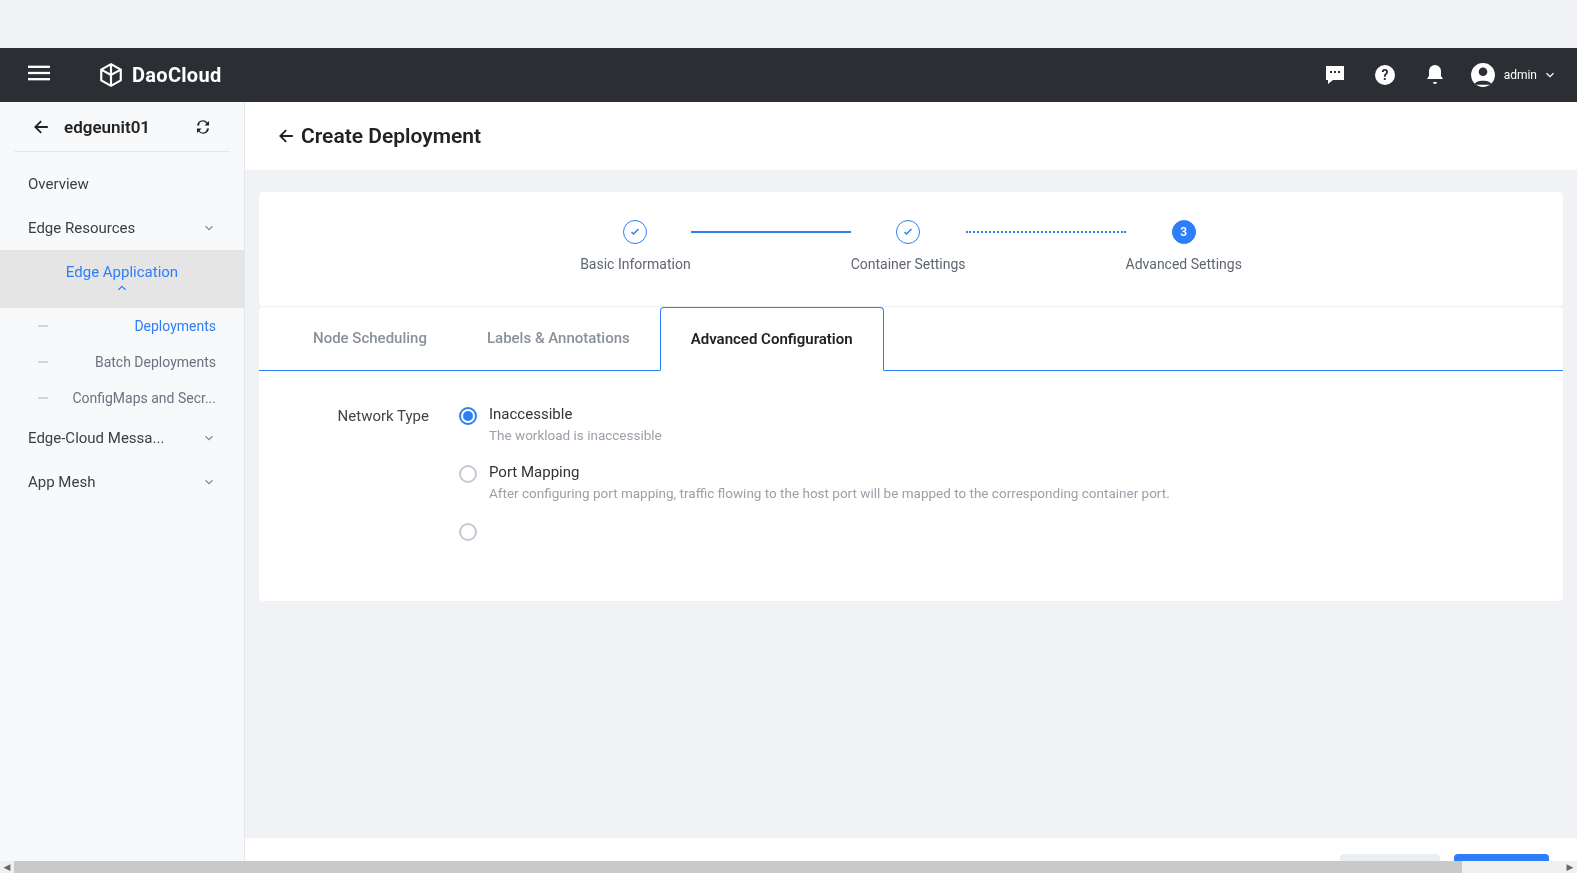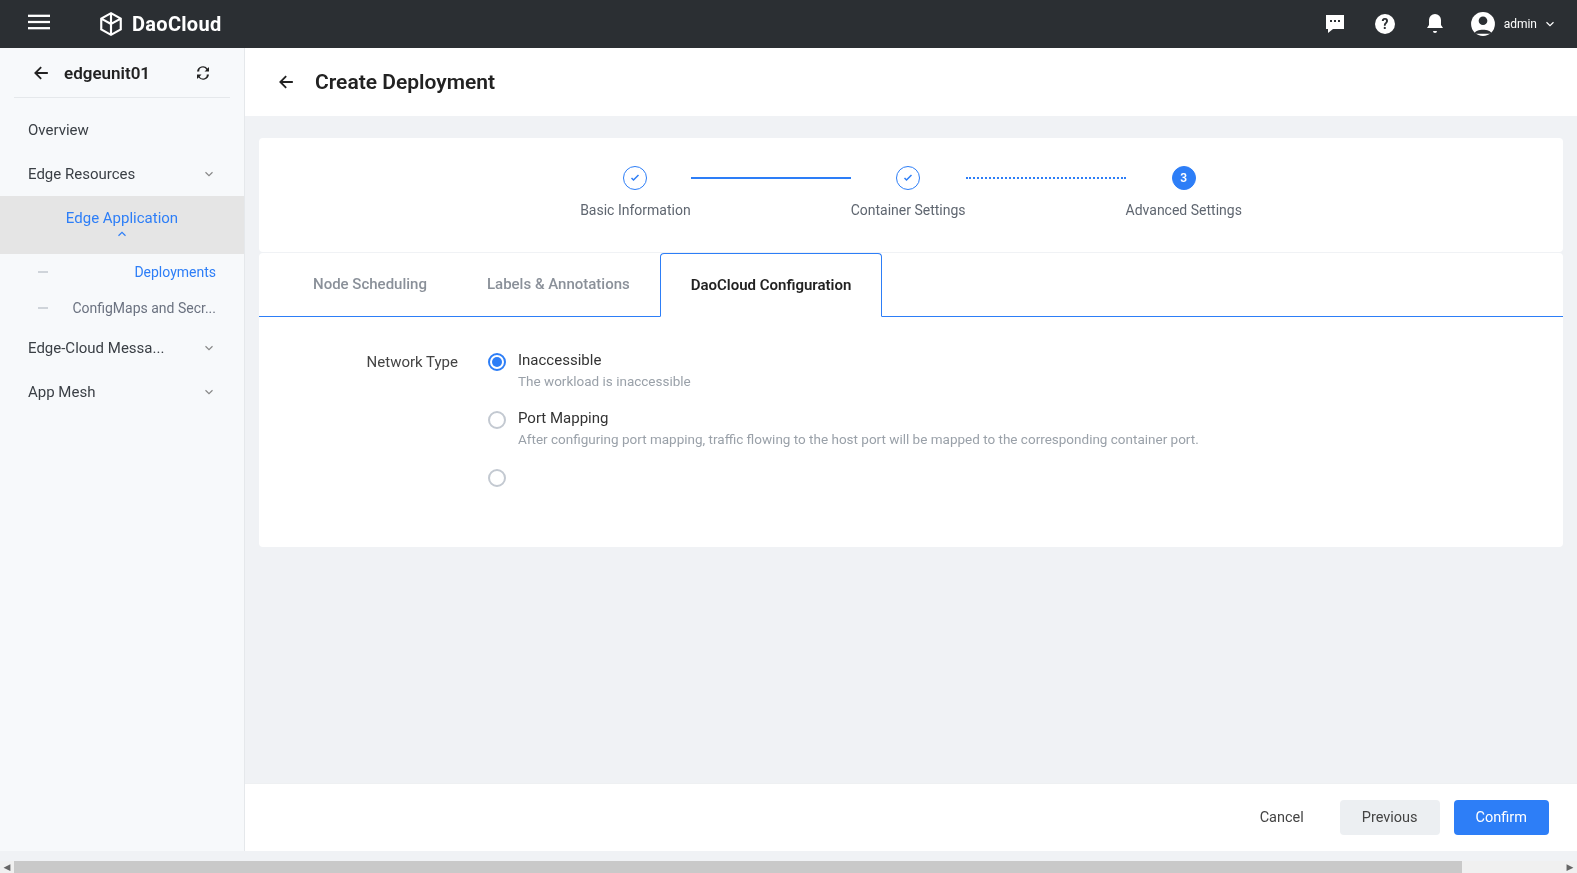--- a/index.html
+++ b/index.html
@@ -1,18 +1,18 @@
 <!DOCTYPE html>
 <html><head>
 <meta charset="utf-8">
 <style>
 * { margin: 0; padding: 0; box-sizing: border-box; font-family: -apple-system, BlinkMacSystemFont, "Segoe UI", Roboto, "Helvetica Neue", Arial, sans-serif; }
 body { background: #f0f2f5; overflow: hidden; }
 
-.top-bar { height: 48px; background: #2b2f33; display: flex; align-items: center; padding: 0 20px; color: #fff; }
+.top-bar { height: 54px; background: #2b2f33; display: flex; align-items: center; padding: 0 20px; color: #fff; margin-top: 48px; }
 .hamburger { cursor: pointer; padding: 8px; }
 .hamburger svg { width: 22px; height: 22px; fill: #fff; }
 .logo-wrap { display: flex; align-items: center; margin-left: 40px; font-size: 20px; font-weight: 700; letter-spacing: 0.3px;}
 .logo-wrap svg { width: 26px; height: 26px; margin-right: 8px; fill: #fff; }
 .top-spacer { flex: 1; }
 .top-icon { width: 24px; height: 24px; margin: 0 13px; fill: #fff; cursor: pointer; display:flex; align-items:center; justify-content:center;}
 .user-wrap { display: flex; align-items: center; margin-left: 10px; cursor: pointer; }
 .user-wrap span { margin: 0 6px 0 8px; font-size: 12px; }
 
 .body-wrap { display: flex; height: calc(100vh - 58px - 12px); }
@@ -25,40 +25,40 @@
 .nav { list-style:none; }
 .nav-item { padding: 13px 28px; font-size: 15px; color: #3a3f45; cursor:pointer; display:flex; align-items:center; justify-content:space-between;}
 .nav-item.sub { padding: 10px 28px 10px 38px; font-size: 14px; color:#6b7280; display:flex; align-items:center; gap:19px;}
 .nav-item.sub .dash{ width:10px; height:2px; background:#cfd4da; display:inline-block;}
 .nav-item.active { color: #2d7ef7; background:#e5e5e5;flex-direction:column; }
 .nav-item.sub.subactive { color:#2d7ef7;}
 .nav-item.truncated { white-space: nowrap; overflow: hidden; text-overflow: ellipsis; display:block; padding-right:50px; position:relative;}
 .nav-item.truncated .chev{position:absolute; right:28px; top:50%; transform:translateY(-50%);}
 
 .main { flex:1; display:flex; flex-direction:column; overflow:hidden;}
-.page-head { background:#fff; padding: 22px 32px; display:flex; align-items:center; gap:18px;}
+.page-head { background:#fff; padding: 22px 32px; display:flex; align-items:center; gap:4px;}
 .page-head .back{cursor:pointer;display:flex;}
 .page-head h1{ font-size:21px; font-weight:600; color:#222;}
 
 .content { flex:1; padding: 22px 14px; overflow:auto;}
 .card { background:#fff; border-radius:4px; padding: 24px; margin-bottom:1px;}
 .stepper { display:flex; align-items:flex-start; justify-content:center; gap:0; padding: 4px 0 10px 0;}
 .step { display:flex; flex-direction:column; align-items:center; position:relative;}
 .step-circle { width:24px; height:24px; border-radius:50%; border: 1.5px solid #2d7ef7; display:flex; align-items:center; justify-content:center; color:#2d7ef7; background:#fff; font-size:12px; font-weight:600;}
 .step-circle.fill{ background:#2d7ef7; color:#fff; border-color:#2d7ef7;}
 .step-label { margin-top:12px; font-size:14px; color:#5f6670;}
 .step-line { height:2px; width:160px; background:#2d7ef7; margin-top:11px;}
 .step-line.dotted { background: none; border-top: 2px dotted #2d7ef7;}
 
 .tabs-card { background:#fff; border-radius:4px; }
 .tabs { display:flex; border-bottom:1px solid #2d7ef7; padding: 0 24px;}
 .tab { padding: 22px 30px; font-size:15px; color:#8a9099; cursor:pointer; font-weight:500;}
 .tab.active { color:#222; border:1px solid #2d7ef7; border-bottom:1px solid #fff; margin-bottom:-1px; border-radius:4px 4px 0 0; font-weight:600;}
 
-.form-area { padding: 34px 60px 60px 60px; margin-left: 29px; }
+.form-area { padding: 34px 60px 60px 60px; }
 .form-row { display:flex; align-items:flex-start; gap: 30px;}
 .form-label { width: 110px; text-align:right; font-size:15px; color:#444; padding-top:2px;}
 .radio-group { flex:1; display:flex; flex-direction:column; gap: 20px;}
 .radio-opt { display:flex; align-items:flex-start; gap:12px; cursor:pointer;}
 .radio-btn { width:18px; height:18px; border-radius:50%; border:2px solid #c3c9d1; margin-top:2px; flex-shrink:0; display:flex; align-items:center; justify-content:center;}
 .radio-btn.checked { border-color:#2d7ef7;}
 .radio-btn.checked::after{ content:''; width:10px; height:10px; border-radius:50%; background:#2d7ef7;}
 .radio-text .title{ font-size:15px; color:#333;}
 .radio-text .desc{ font-size:13.5px; color:#9aa1a9; margin-top:4px;}
 
@@ -151,20 +151,24 @@
       </li>
       <li class="nav-item active">
         <span>Edge Application</span>
         <svg class="chev" viewBox="0 0 24 24" width="14" height="14">
             <path d="M6 15l6-6 6 6" fill="none" stroke="#2d7ef7" stroke-width="2"></path>
           </svg>
       </li>
       <li class="nav-item sub subactive">
           <span class="dash"></span>
           <span>Deployments</span>
+        </li>
+      <li class="nav-item sub">
+          <span class="dash"></span>
+          <span>Batch Deployments</span>
         </li>
       <li class="nav-item sub">
           <span class="dash"></span>
           <span>ConfigMaps and Secr...</span>
         </li>
       <li class="nav-item truncated">
         <span>Edge-Cloud Messa...</span>
         <svg class="chev" viewBox="0 0 24 24" width="14" height="14">
             <path d="M6 9l6 6 6-6" fill="none" stroke="#888" stroke-width="2"></path>
           </svg>
@@ -213,21 +217,21 @@
             <div class="step-circle fill">3</div>
             <div class="step-label">Advanced Settings</div>
           </div>
         </div>
       </div>
 
       <div class="tabs-card">
         <div class="tabs">
           <div class="tab">Node Scheduling</div>
           <div class="tab">Labels &amp; Annotations</div>
-          <div class="tab active">DaoCloud Configuration</div>
+          <div class="tab active">Advanced Configuration</div>
         </div>
         <div class="form-area">
           <div class="form-row">
             <div class="form-label">Network Type</div>
             <div class="radio-group">
               <div class="radio-opt">
                 <div class="radio-btn checked"></div>
                 <div class="radio-text">
                   <div class="title">Inaccessible</div>
                   <div class="desc">The workload is inaccessible</div>

